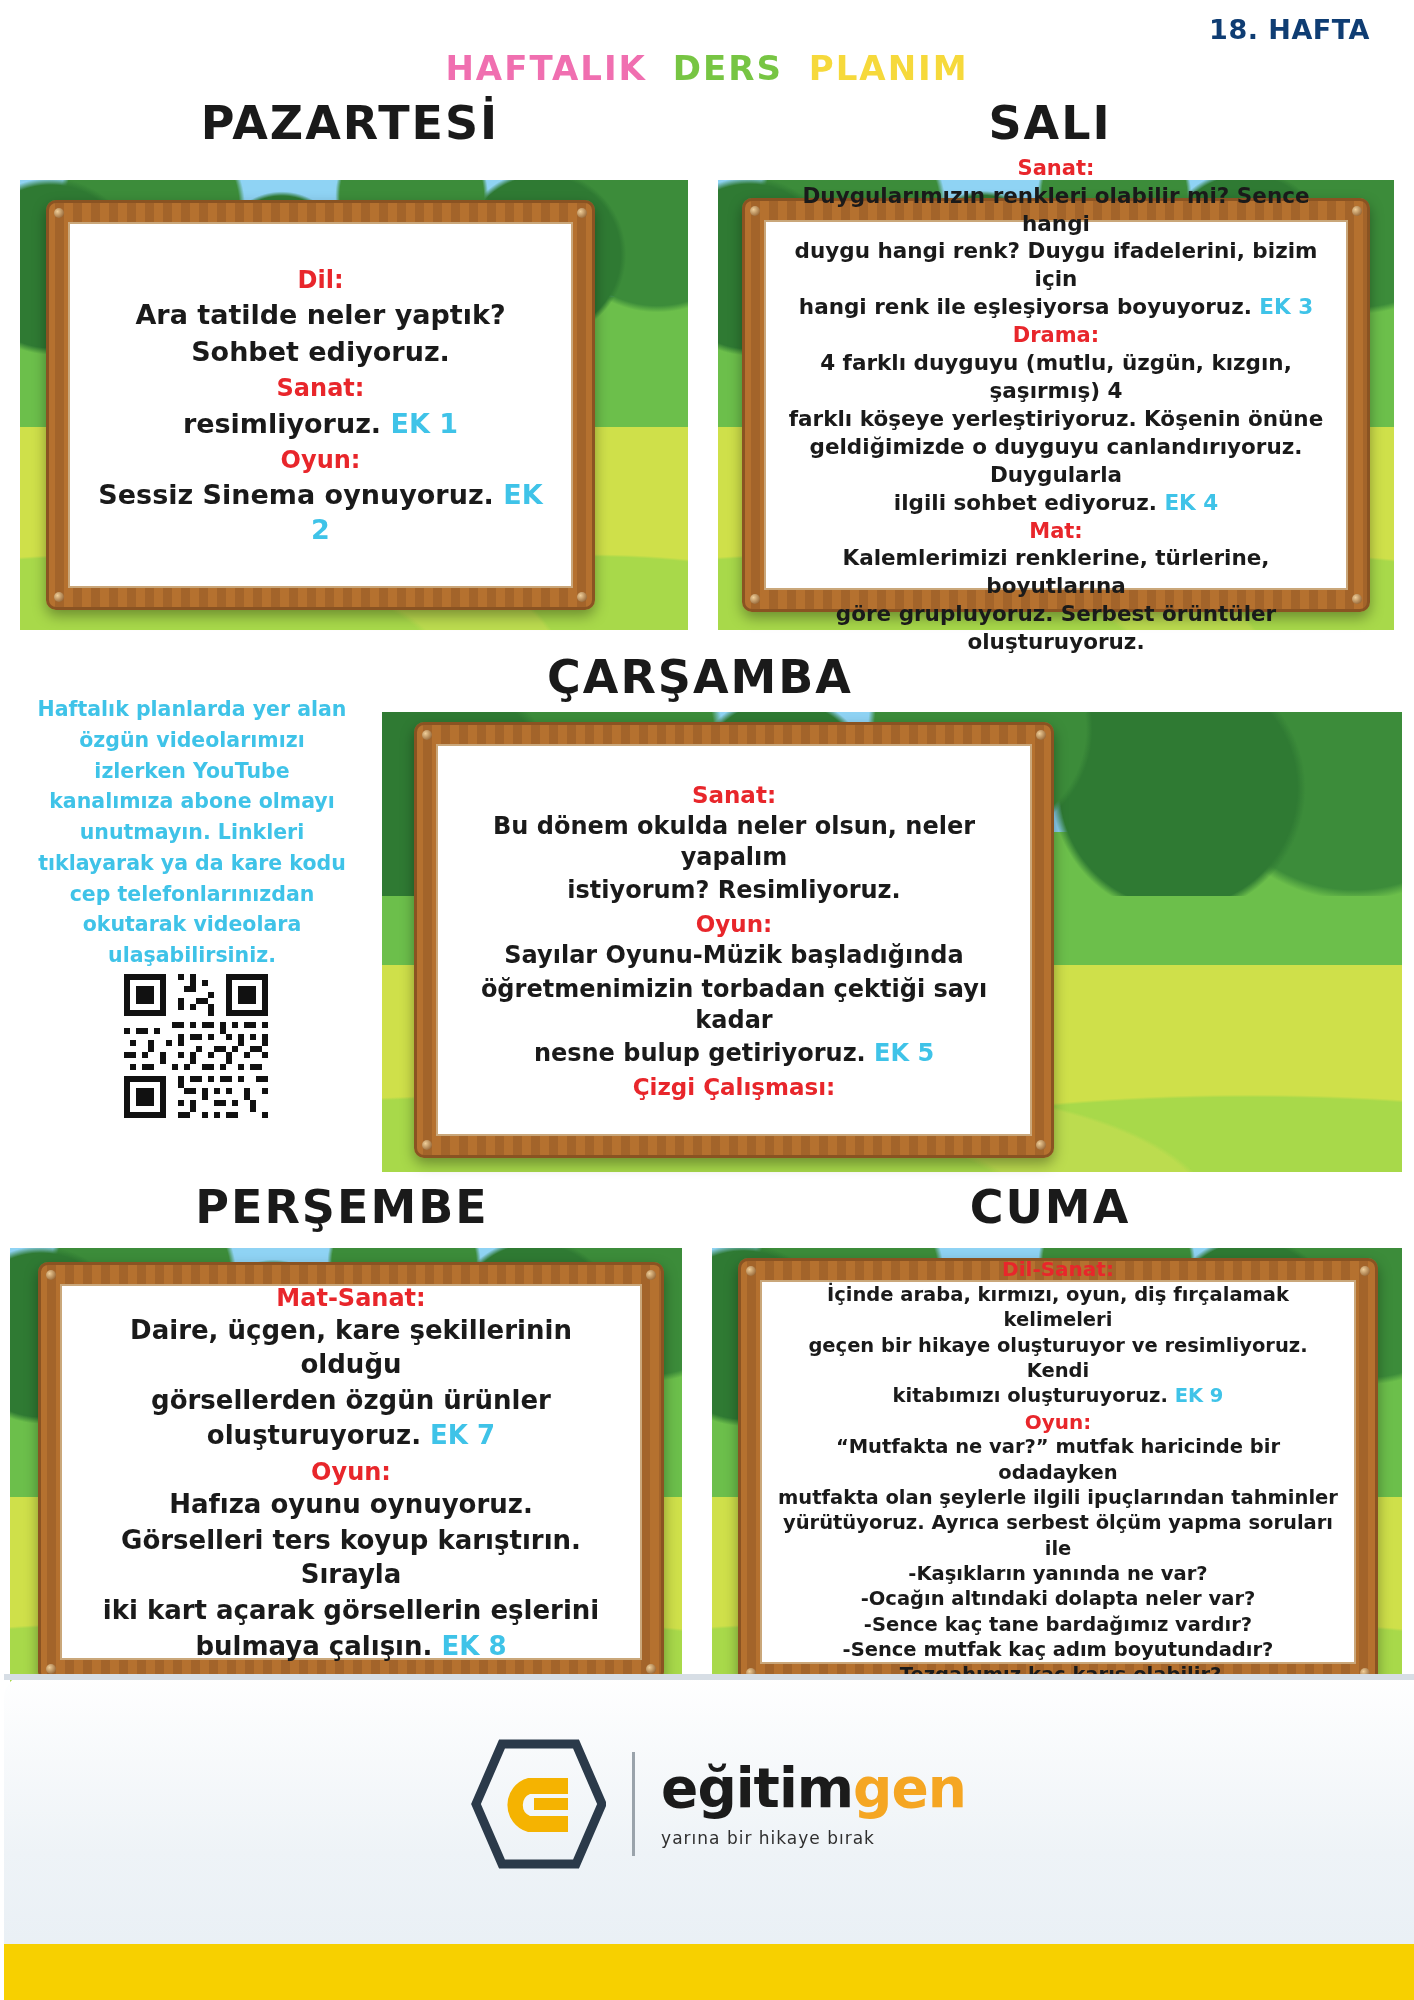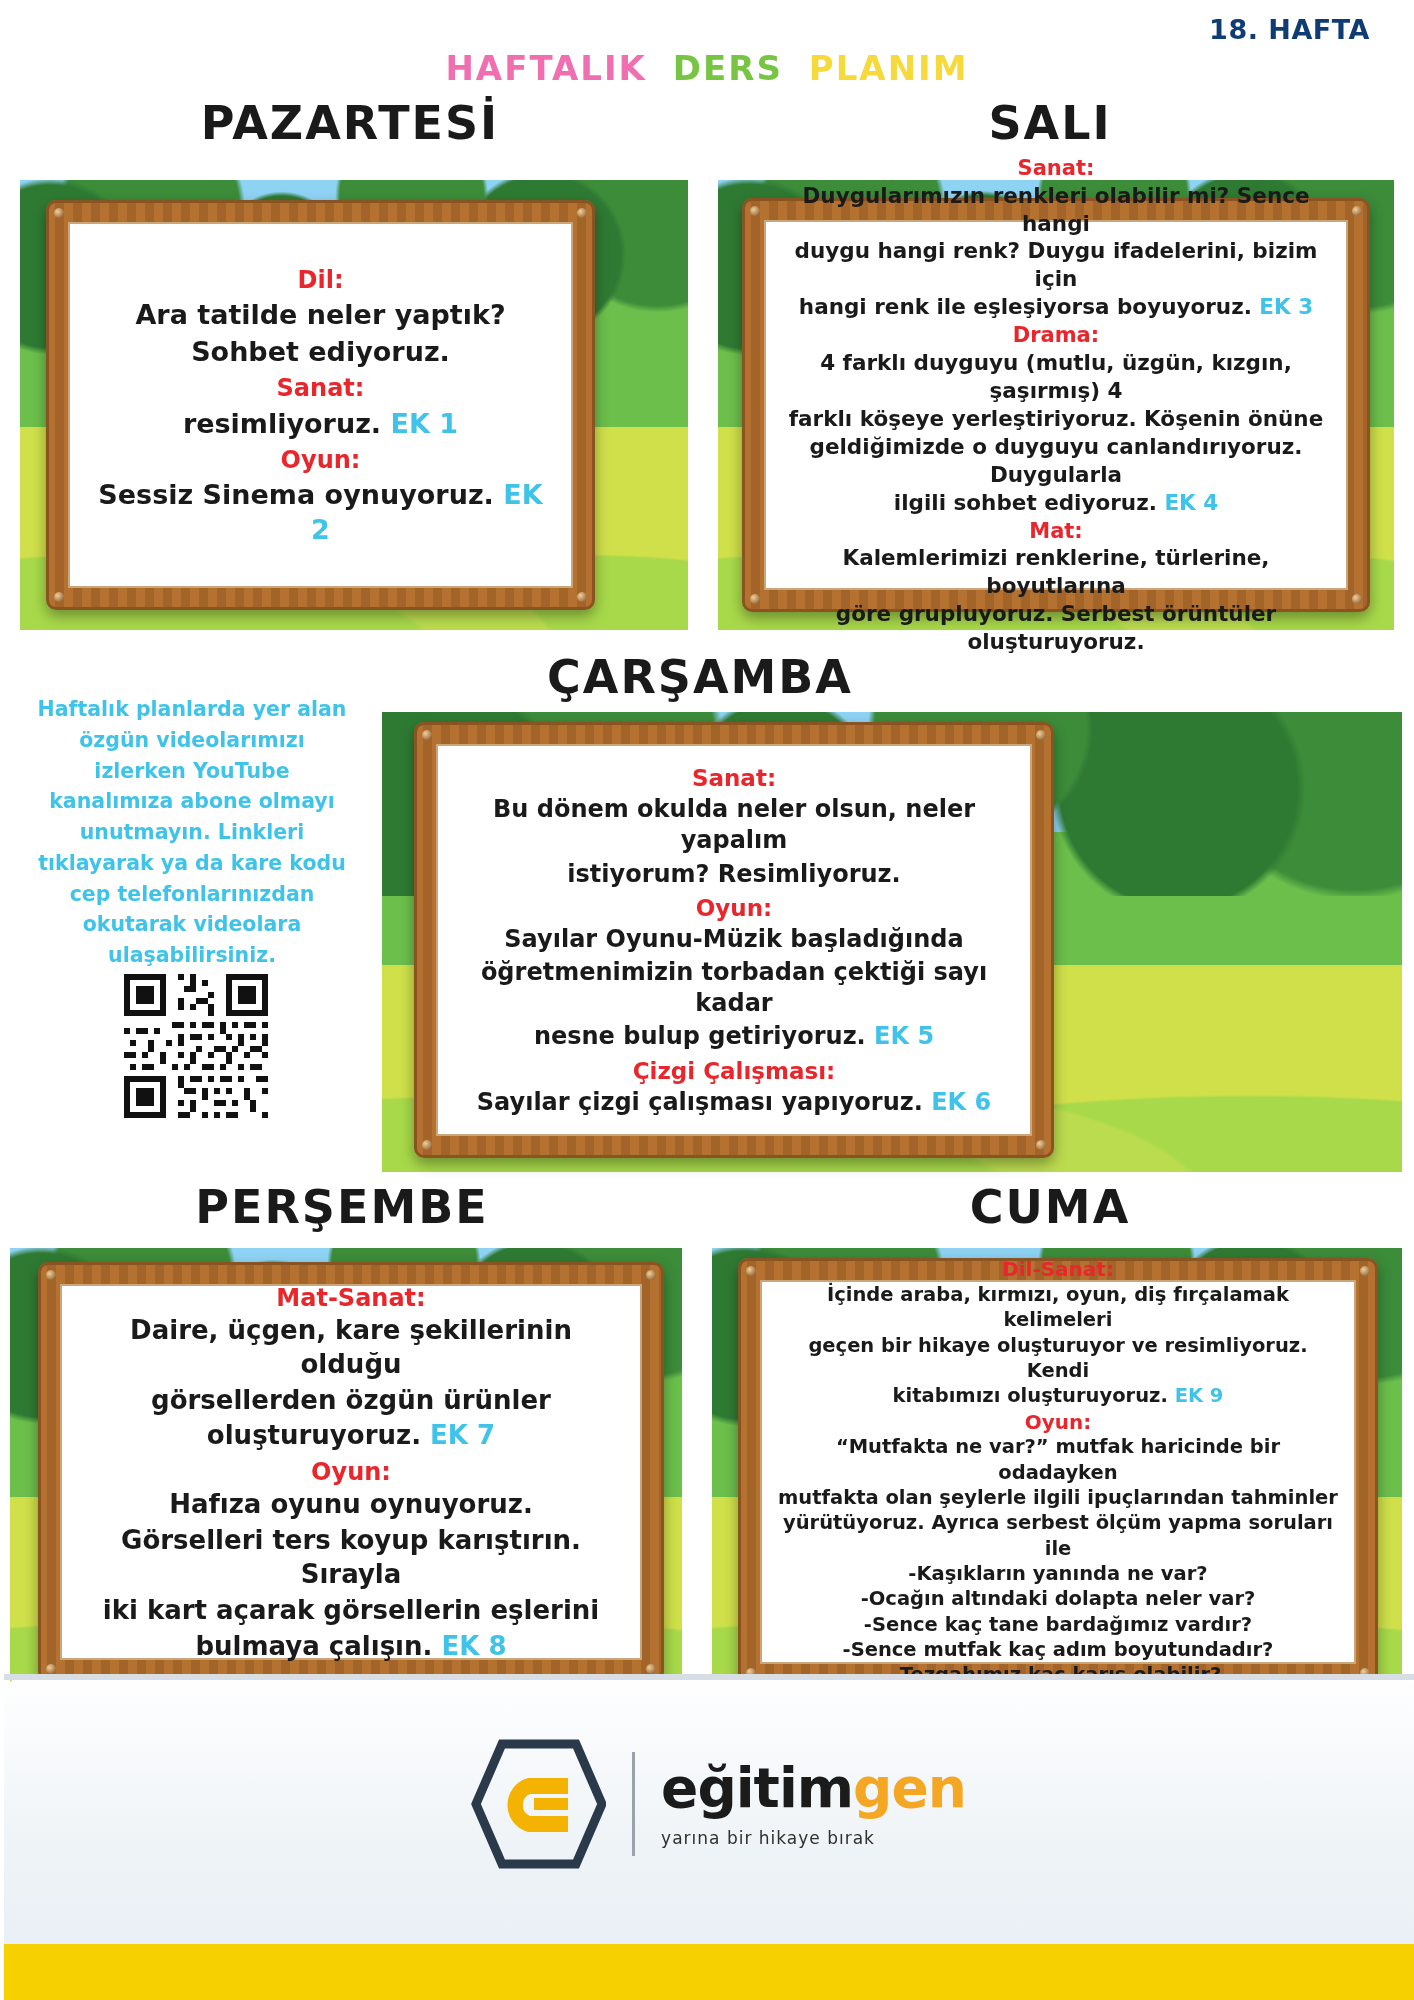--- a/index.html
+++ b/index.html
@@ -204,24 +204,20 @@
       <div class="txt">Bu dönem okulda neler olsun, neler yapalım</div>
       <div class="txt">istiyorum? Resimliyoruz.</div>
       <div class="lbl red">Oyun:</div>
       <div class="txt">Sayılar Oyunu-Müzik başladığında</div>
       <div class="txt">öğretmenimizin torbadan çektiği sayı kadar</div>
       <div class="txt">
         <span>nesne bulup getiriyoruz.</span>
         <span class="ek">EK 5</span>
       </div>
       <div class="lbl red">Çizgi Çalışması:</div>
-      <div class="txt">
-        <span>Sayılar çizgi çalışması yapıyoruz.</span>
-        <span class="ek">EK 6</span>
-      </div>
     </div>
   </div>
 
   <div class="note">Haftalık planlarda yer alan özgün videolarımızı izlerken YouTube kanalımıza abone olmayı unutmayın. Linkleri tıklayarak ya da kare kodu cep telefonlarınızdan okutarak videolara ulaşabilirsiniz.</div>
   <div class="qr">
     <svg width="156" height="156" viewBox="0 0 26 26" shape-rendering="crispEdges" aria-label="qr">
       <rect width="26" height="26" fill="#fff"></rect>
       <g fill="#111">
         <rect x="1" y="1" width="7" height="1"></rect>
           <rect x="1" y="7" width="7" height="1"></rect>

